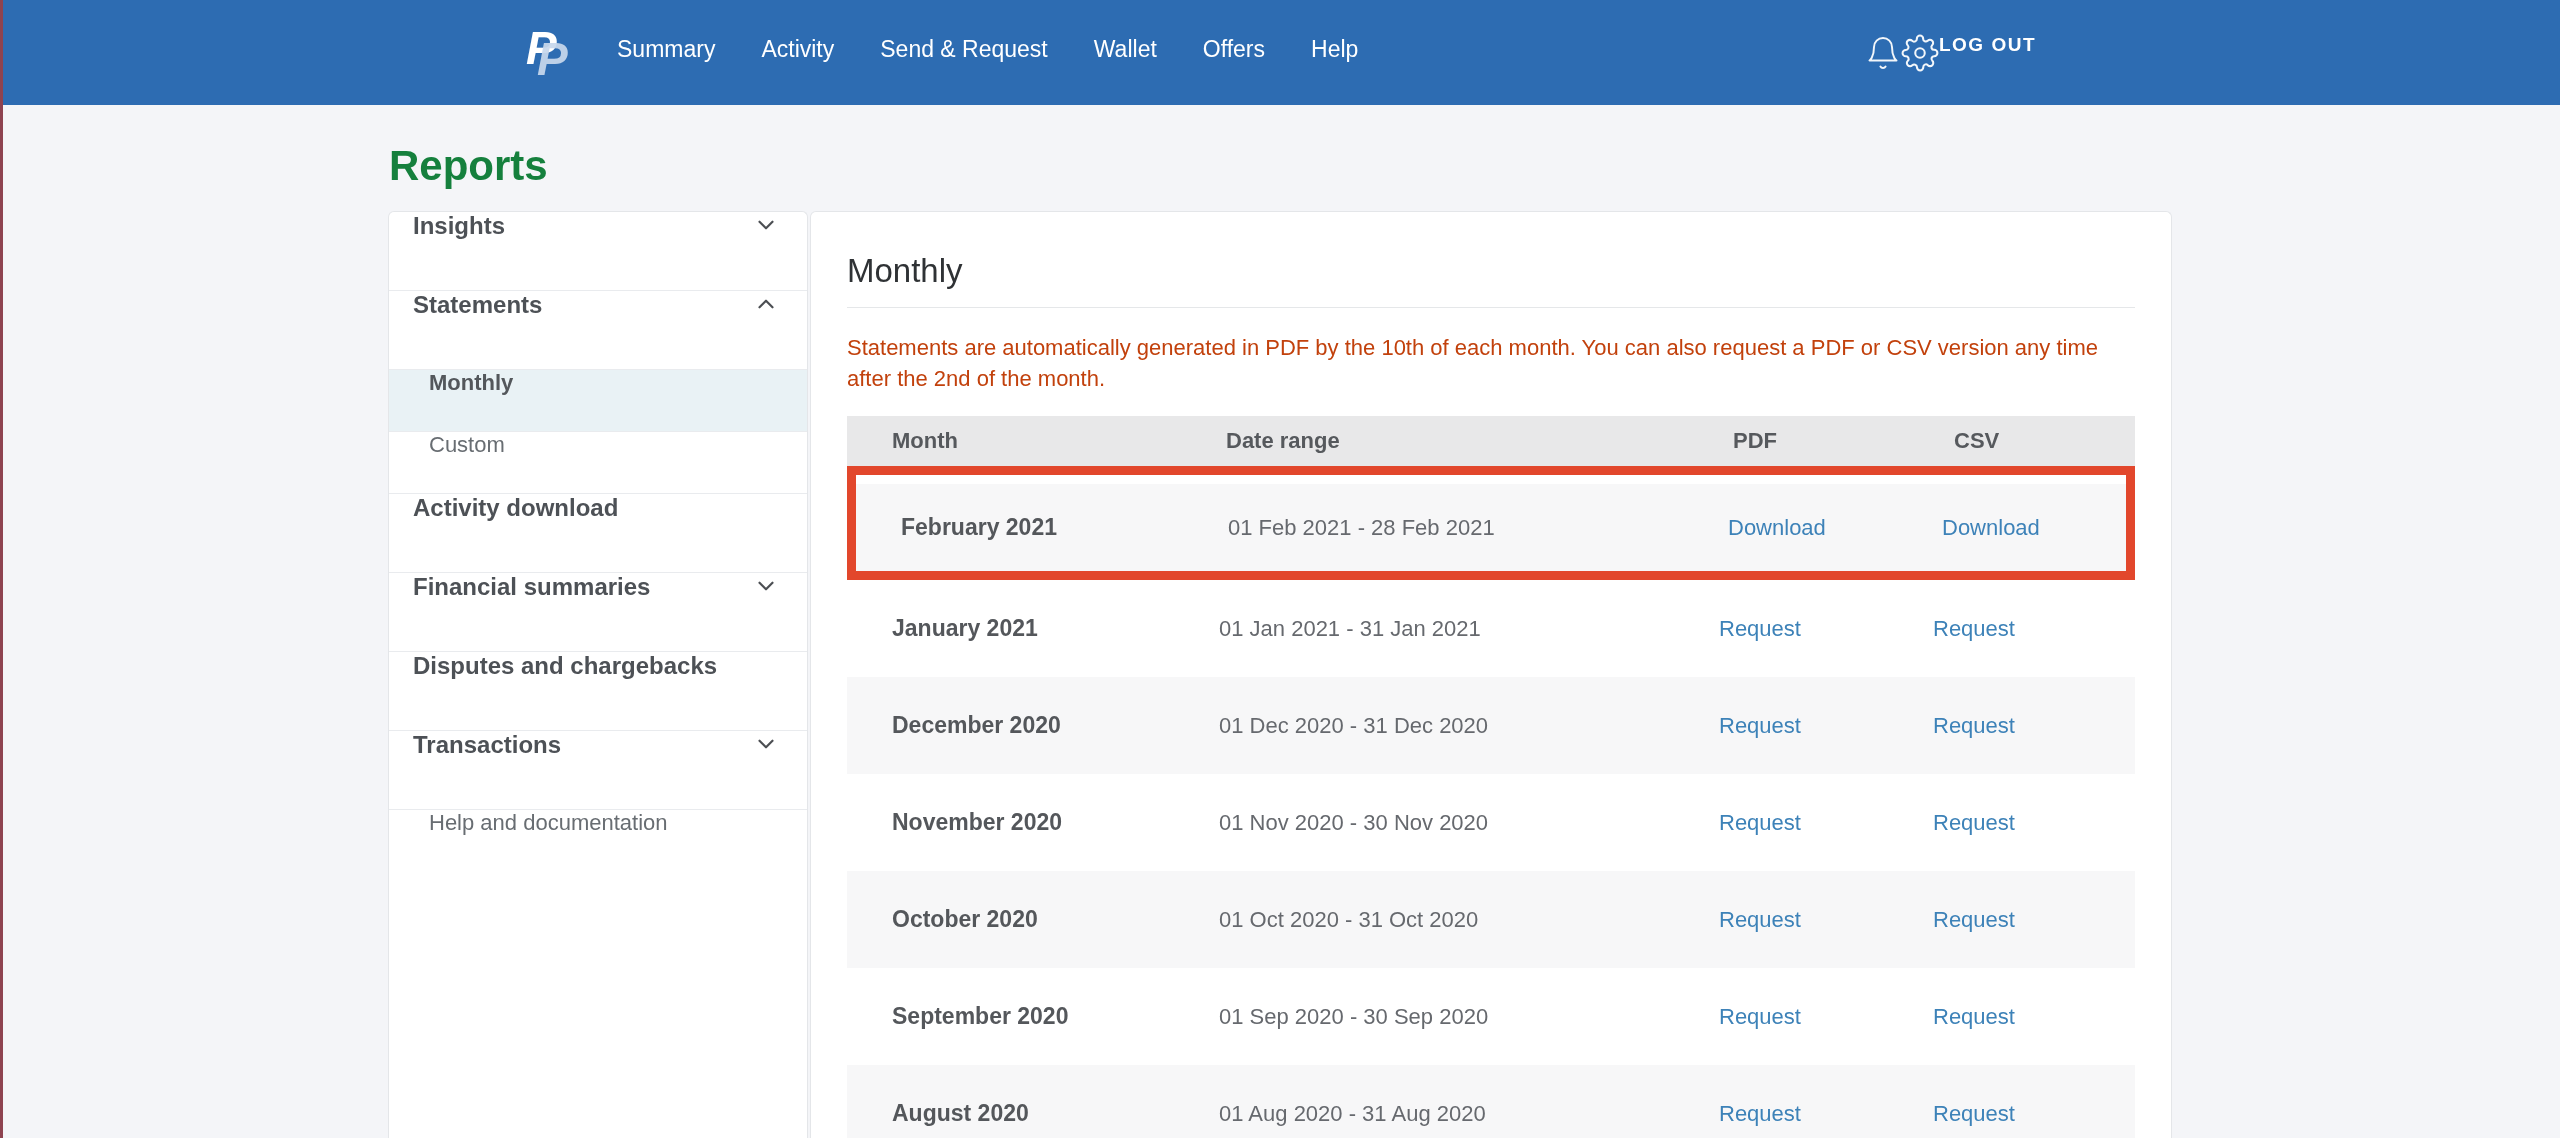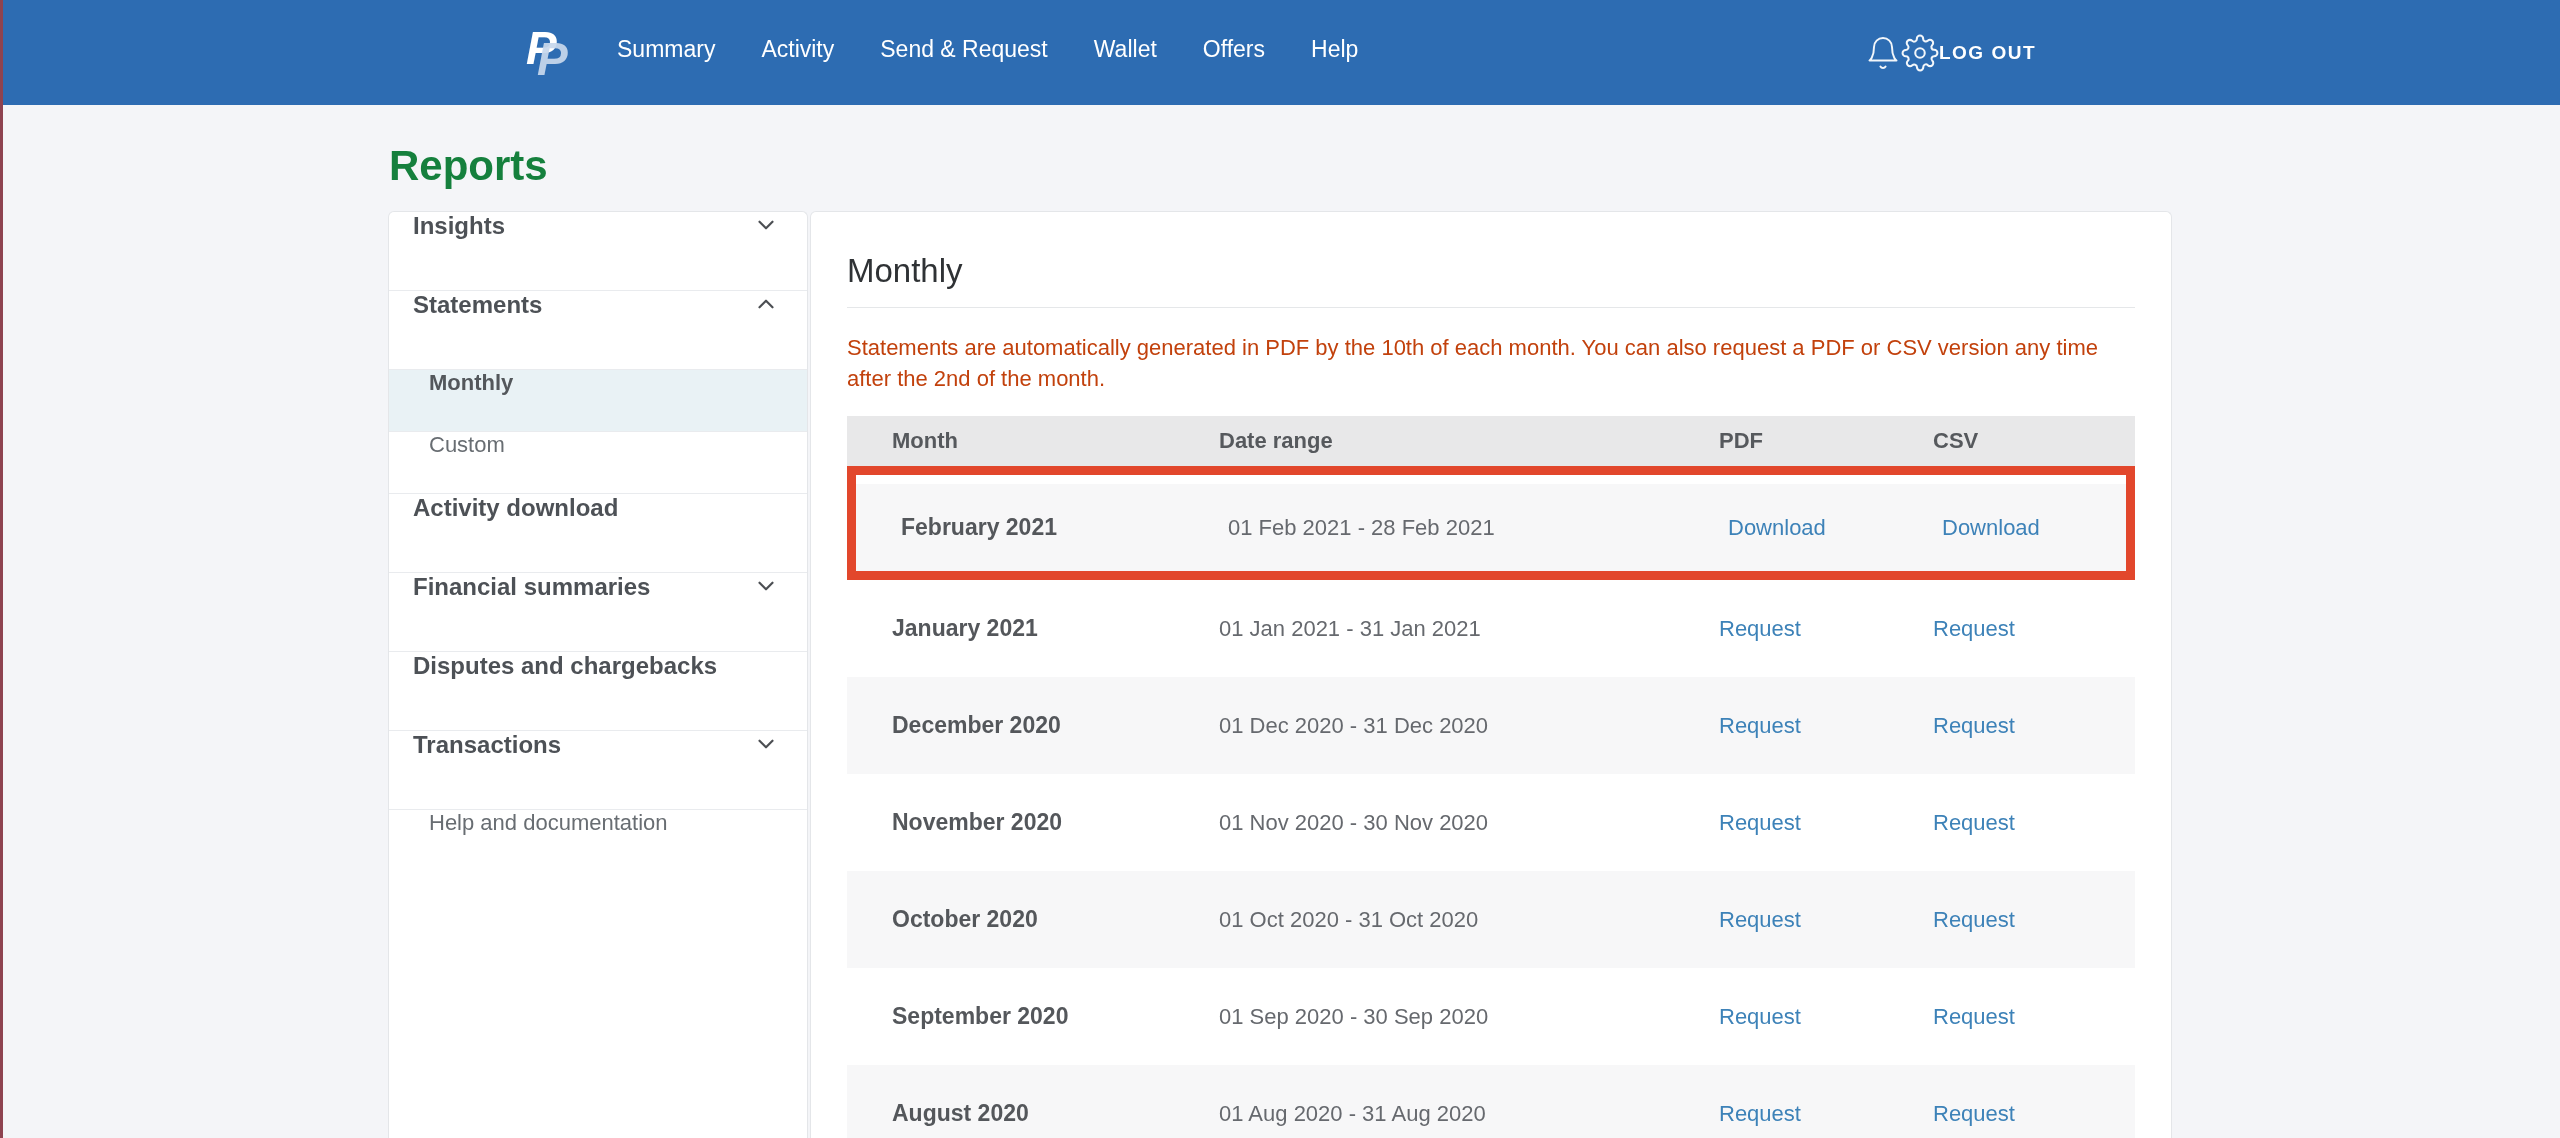--- a/index.html
+++ b/index.html
@@ -22,21 +22,21 @@
   .nav-inner {
     width: 1512px; margin: 0 auto; height: 100%;
     display: flex; align-items: center;
   }
   .logo { display: flex; align-items: center; cursor: pointer; }
   .nav-menu { display: flex; gap: 46px; margin-left: 45px; }
   .nav-item {
     color: #ffffff; font-size: 23px; line-height: 105px;
     height: 112px; cursor: pointer; white-space: nowrap;
   }
-  .nav-right { margin-left: auto; display: flex; align-items: center; }
+  .nav-right { margin-left: auto; display: flex; }
   .nav-icon { display: flex; align-items: center; cursor: pointer; }
   .logout {
     color: #ffffff; font-size: 19px; font-weight: 600;
     letter-spacing: 1.5px; cursor: pointer; text-decoration: none;
   }
 
   
   .content { width: 1784px; margin: 0 auto; }
   .page-title {
     font-size: 42px; font-weight: 700; color: #15803d;
@@ -79,21 +79,21 @@
 
   
   .table { width: 100%; }
   .thead, .trow {
     display: grid;
     grid-template-columns: 372px 500px 214px 1fr;
     align-items: center;
   }
   .thead {
     height: 50px; background: #e8e8e9;
-    color: #56595d; font-weight: 700; font-size: 22px;
+    color: #56595d; font-weight: 700; font-size: 22px; gap: 7px;
   }
   .c1 { padding-left: 45px; }
   .trow { height: 97px; font-size: 22px; color: #66696e; background: #ffffff; }
   .trow .month-cell { font-weight: 700; color: #54575b; font-size: 23px; }
   .trow.alt { background: #f7f7f8; }
   .highlight-frame { border: 9px solid #e2472c; }
   .highlight-frame .trow { height: 87px; margin-top: 9px; }
   .tlink { color: #3d82b8; text-decoration: none; font-size: 22px; cursor: pointer; }
 </style>
 </head>

